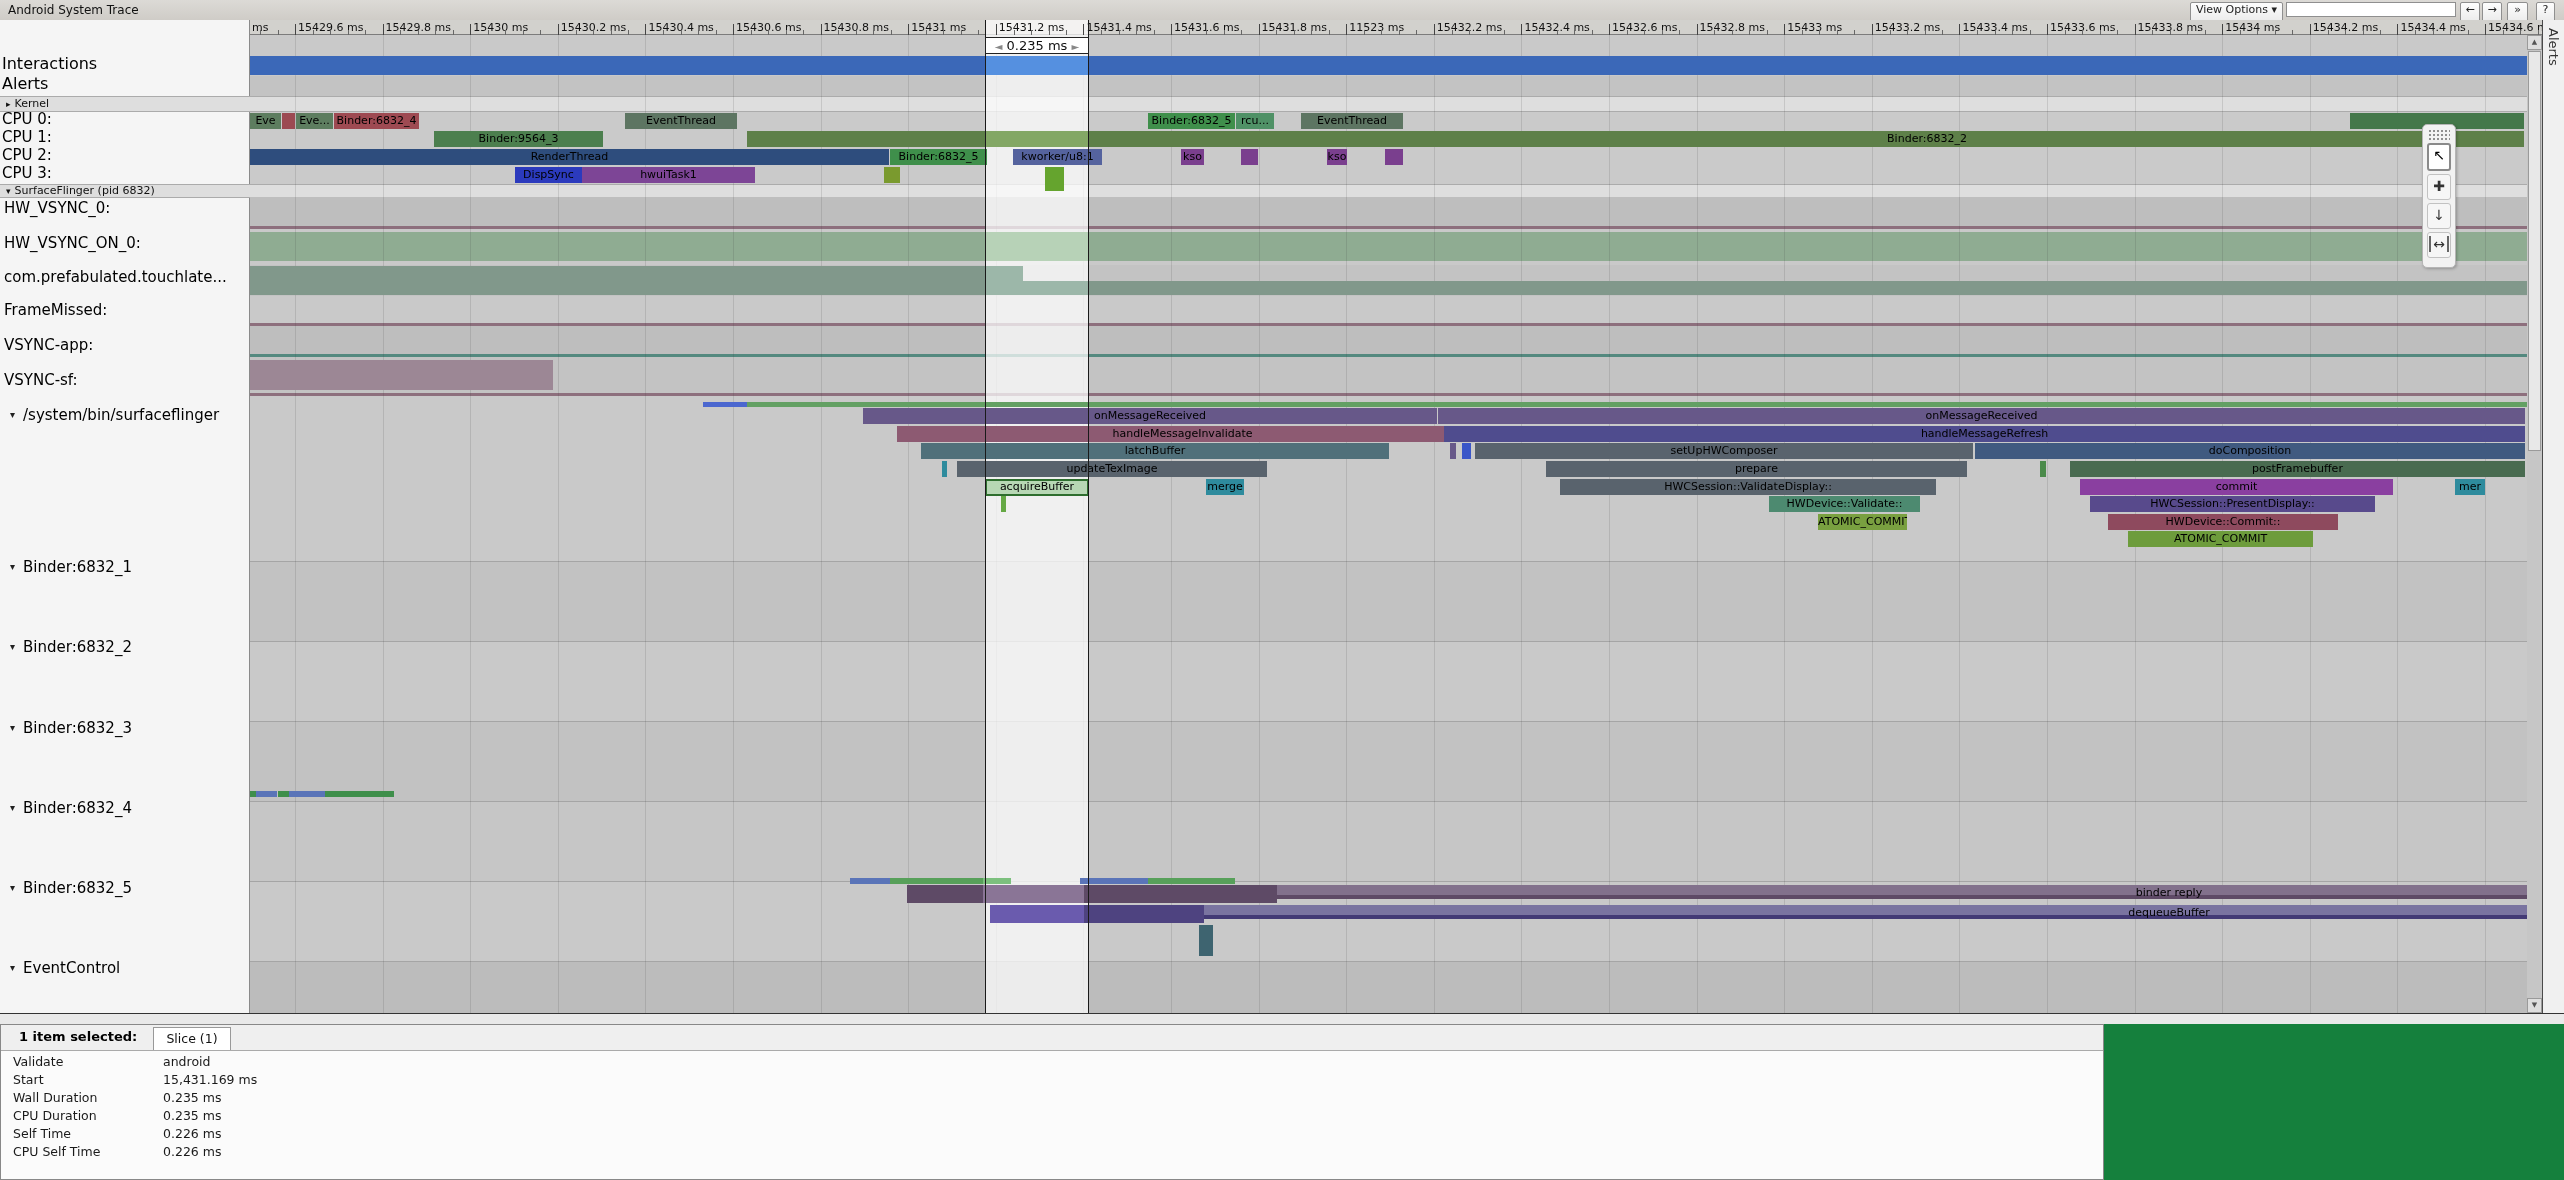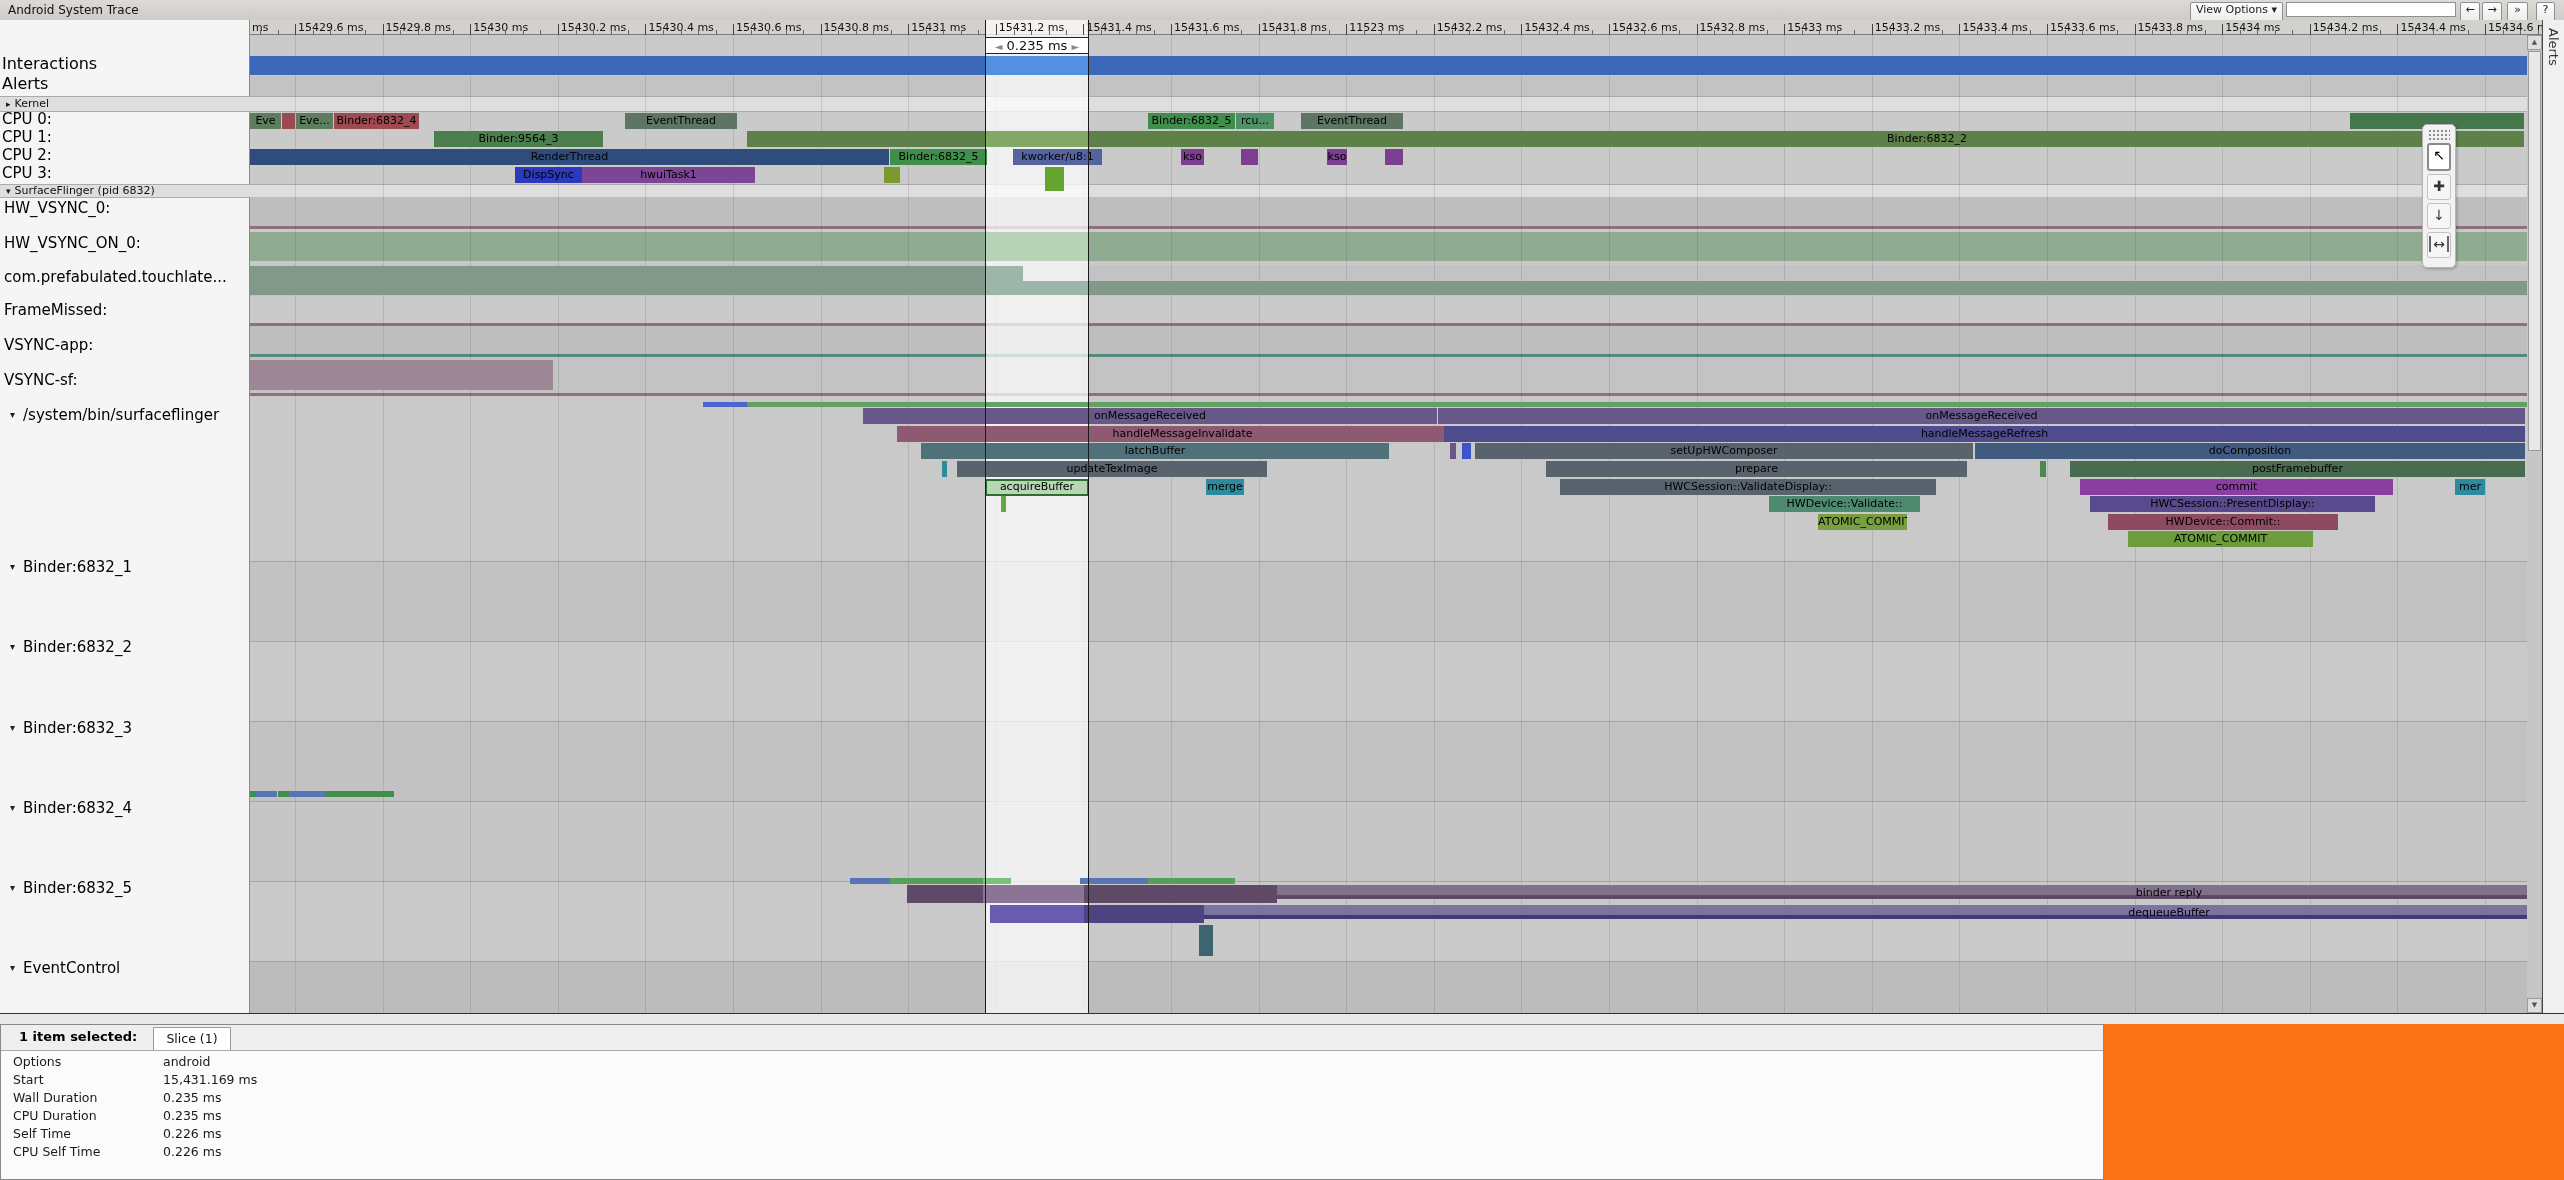--- a/index.html
+++ b/index.html
@@ -1,18 +1,18 @@
 <!DOCTYPE html>
 <html><head>
 <meta charset="utf-8">
 <style>
   html,body{margin:0;padding:0;background:#e8e8e8;}
   #app{position:relative;width:2564px;height:1180px;overflow:hidden;
        font-family:"DejaVu Sans","Liberation Sans",sans-serif;color:#111;
-       background:#f97316;text-decoration:underline;}
+       background:#15803d;text-decoration:underline;}
   
   #titlebar{position:absolute;left:0;top:0;width:2564px;height:20px;
     background:linear-gradient(#dcdad6,#cfccc7);border-bottom:1px solid #9a9a9a;}
   #titlebar .title{position:absolute;left:8px;top:3px;font-size:12px;color:#111;}
   .tb-btn{position:absolute;top:2px;height:26px;background:linear-gradient(#fdfdfd,#e6e6e6);
     border:1px solid #8f8f8f;border-radius:2px;font-size:11px;text-align:center;
     line-height:14px;box-sizing:border-box;color:#222;}
   #viewopts{left:2190px;width:93px;}
   #tb-search{position:absolute;left:2286px;top:2px;width:170px;height:15px;
     background:#fff;border:1px solid #8f8f8f;box-sizing:border-box;font-size:11px;}
@@ -442,21 +442,21 @@
   <div id="gap"></div>
 
   <div id="details">
     <div class="hdr">
       <span class="summary">1 item selected:</span>
       <div class="tab">Slice (1)</div>
     </div>
     <table id="dtable">
         <tbody id="dtbody">
           <tr>
-            <td class="l">Options</td>
+            <td class="l">Validate</td>
             <td>android</td>
           </tr>
           <tr>
             <td class="l">Start</td>
             <td>15,431.169 ms</td>
           </tr>
           <tr>
             <td class="l">Wall Duration</td>
             <td>0.235 ms</td>
           </tr>

